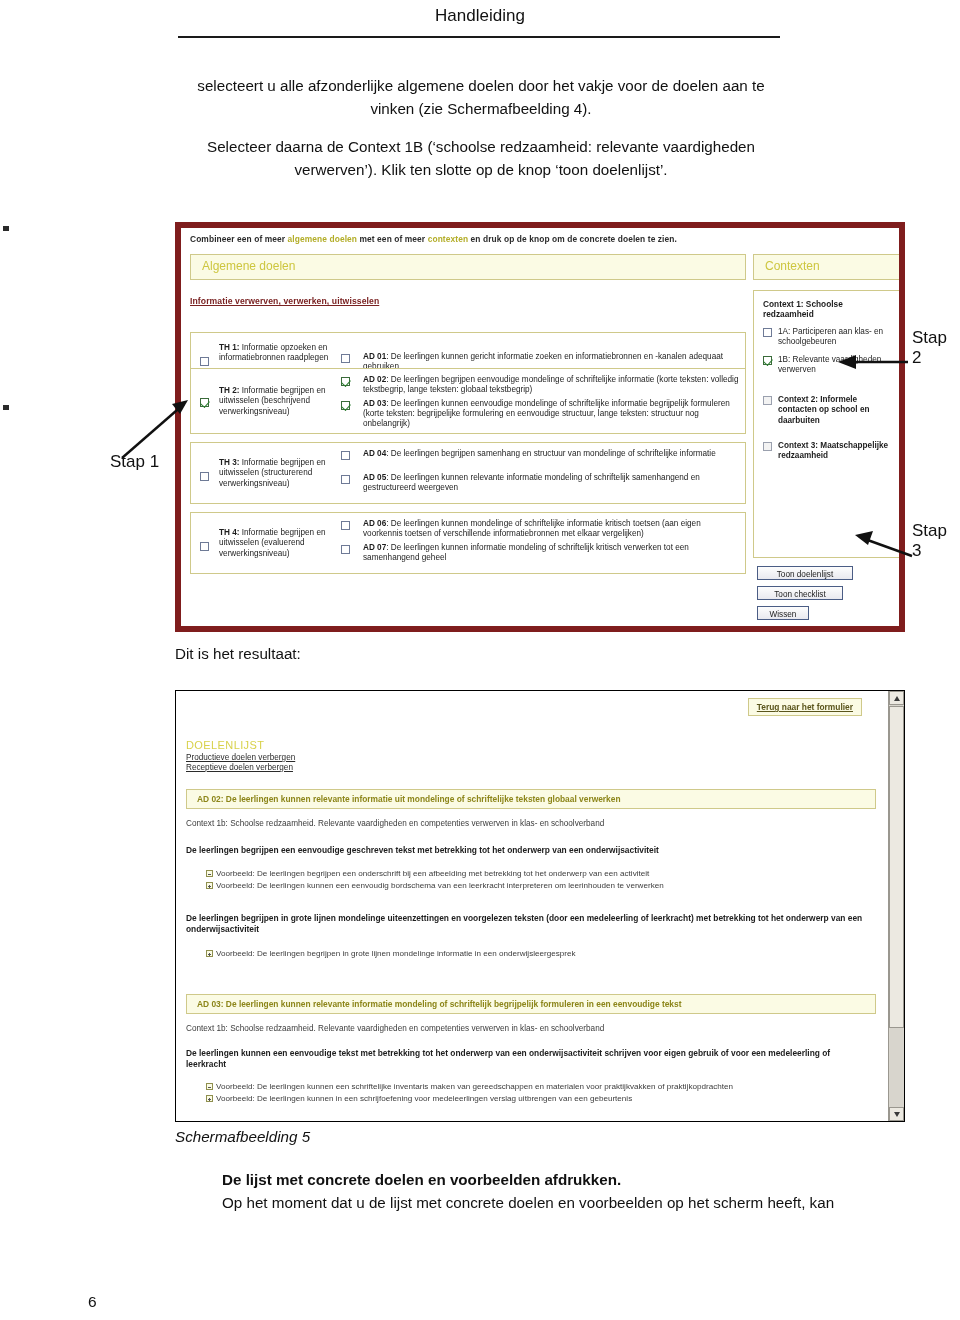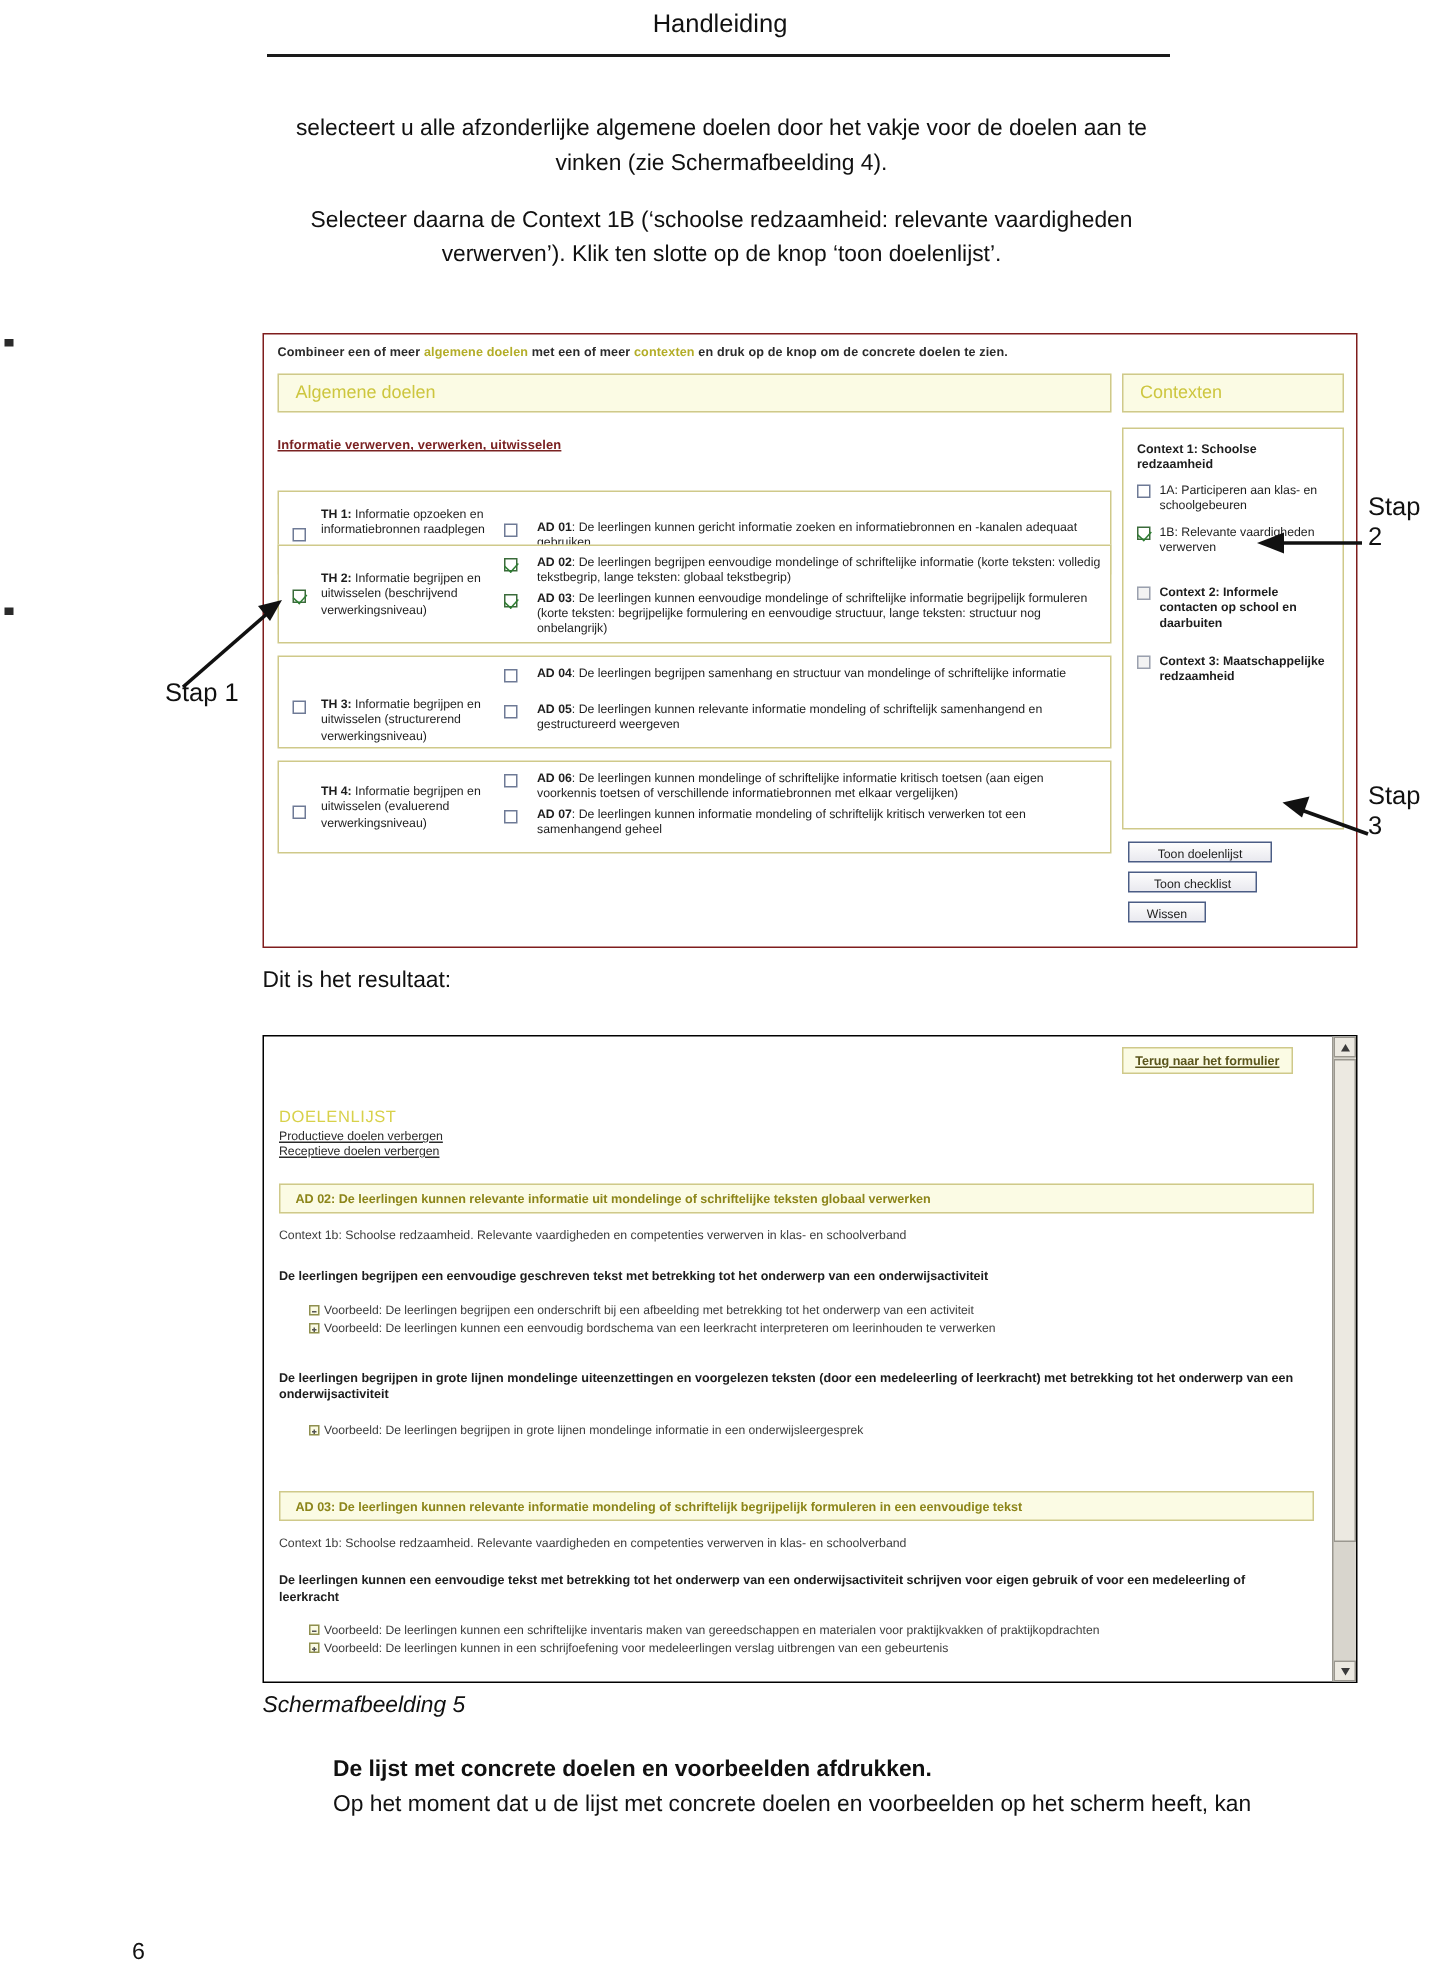--- a/index.html
+++ b/index.html
@@ -32,21 +32,21 @@
     font-size:15.2px; line-height:23px; color:#111;text-align:center;
   }
   .intro p { margin:0 0 15px 0; }
 
   
   .edge-mark { position:absolute; left:3px; width:6px; height:5px; background:#2a2a2a; }
 
   
   .shot1 {
     position:absolute; left:175px; top:222px; width:730px; height:410px;
-    background:#ffffff; border:1px solid #7f1d1d;
+    background:#ffffff; border:6px solid #7f1d1d;
     overflow:hidden;
   }
   .s1-instr {
     position:absolute; left:9px; top:6px; right:8px;
     font-size:8.4px; font-weight:bold; color:#2b2b2b;
     letter-spacing:.1px; white-space:nowrap;
   }
   .s1-instr .hl { color:#b3ad28; }
 
   .bar {
@@ -274,21 +274,21 @@
     <div class="ad-item" style="top:30px;">
       <div class="ad-cb cb-checked" style="left:0; top:2px;"></div>
       <div class="ad-text">
         <b>AD 03</b><span>: De leerlingen kunnen eenvoudige mondelinge of schriftelijke informatie begrijpelijk formuleren (korte teksten: begrijpelijke formulering en eenvoudige structuur, lange teksten: structuur nog onbelangrijk)</span>
       </div>
     </div>
   </div>
 
   <div class="goalbox g3">
     <div class="th-cb" style="left:9px; top:29px;"></div>
-    <div class="th-label" style="top:15px;margin-top:12px;">
+    <div class="th-label" style="top:15px;">
       <span class="lead">TH 3:</span><span class="rest"> Informatie begrijpen en uitwisselen (structurerend verwerkingsniveau)</span>
     </div>
     <div class="ad-item" style="top:6px;">
       <div class="ad-cb" style="left:0; top:2px;"></div>
       <div class="ad-text">
         <b>AD 04</b><span>: De leerlingen begrijpen samenhang en structuur van mondelinge of schriftelijke informatie</span>
       </div>
     </div>
     <div class="ad-item" style="top:30px;">
       <div class="ad-cb" style="left:0; top:2px;"></div>

